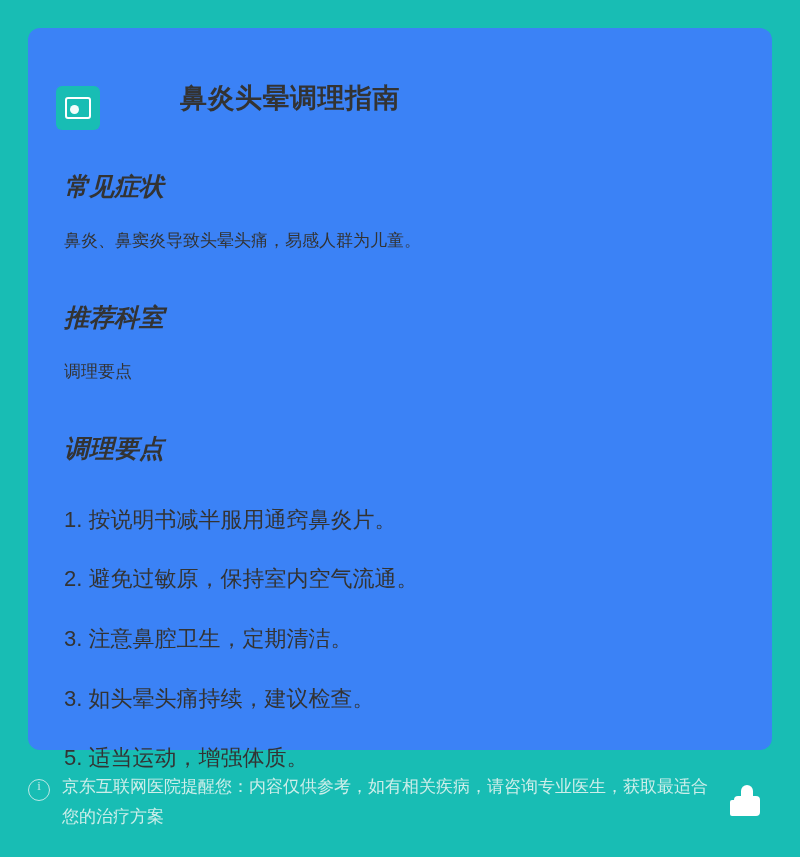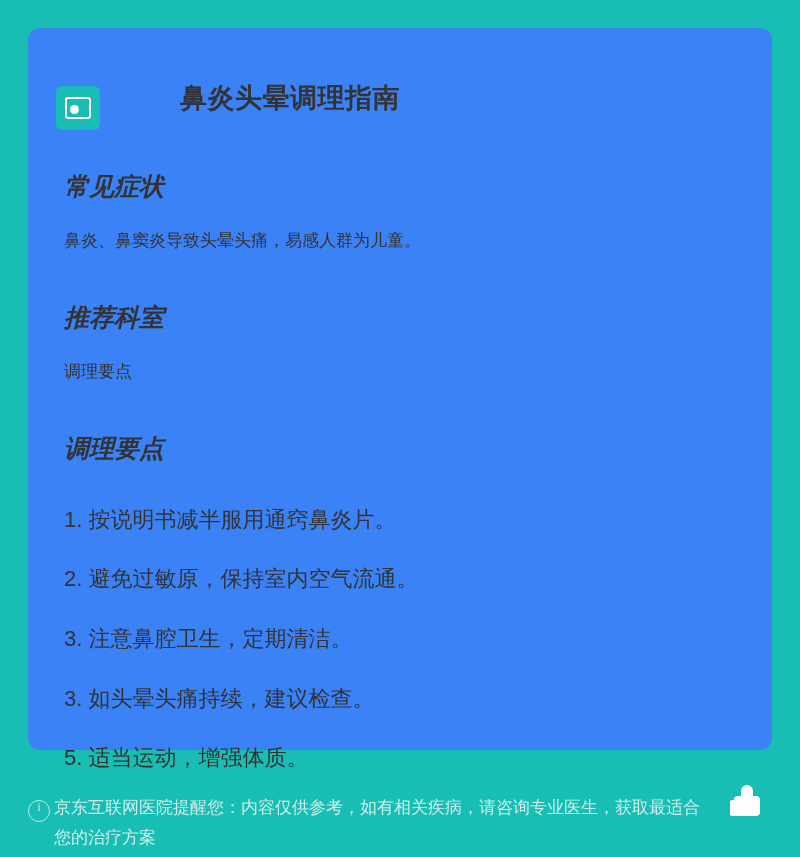--- a/index.html
+++ b/index.html
@@ -103,22 +103,21 @@
     left: 0;
     top: 770px;
     width: 800px;
     height: 87px;
     box-sizing: border-box;
     padding: 0 28px;
   }
   .footer-inner {
     display: flex;
     align-items: flex-start;
-    gap: 4px;
-    margin-top: 21px;
+    gap: 12px;
   }
   .info-icon {
     flex: 0 0 auto;
     width: 20px;
     height: 20px;
     border: 1.5px solid #d8f0ee;
     border-radius: 50%;
     position: relative;
     margin-top: 9px;
     opacity: 0.85;

